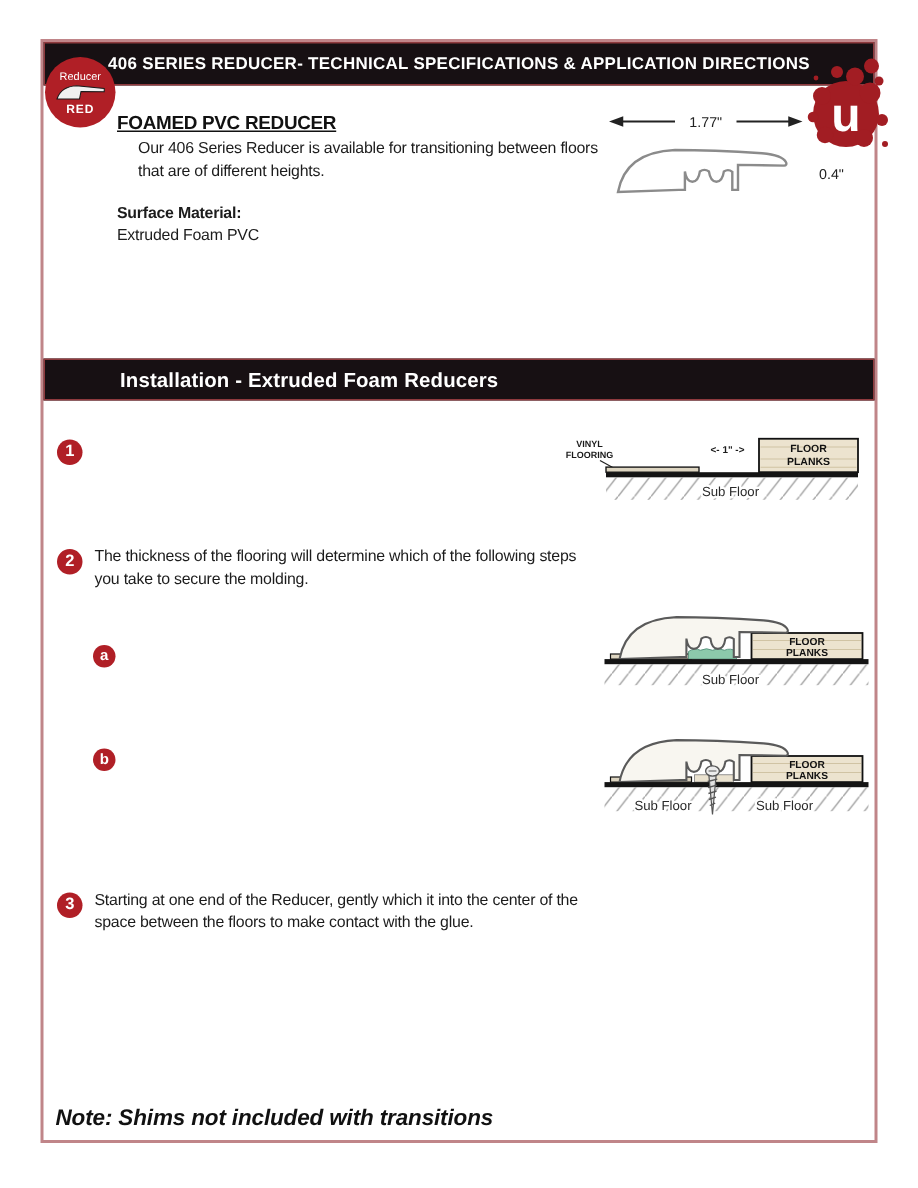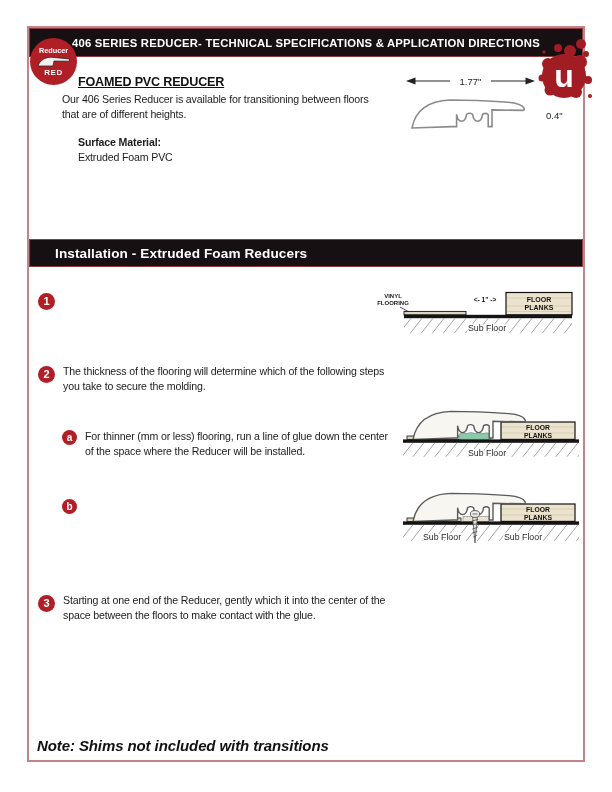--- a/index.html
+++ b/index.html
@@ -12,28 +12,28 @@
     position:absolute; left:27px; top:26px; width:558px; height:736px;
     border:2px solid #c08589; box-sizing:border-box;
   }
   .blackbar {
     position:absolute; background:#171013; color:#fff;
     display:flex; align-items:center; box-sizing:border-box;
     border:1px solid #8f3a3e;
   }
   .titlebar { left:29px; top:28px; width:554px; height:29px; justify-content:center; }
   .titlebar span { font-weight:bold; font-size:11.3px; letter-spacing:0.2px; }
-  .installbar { left:29px; top:239px; width:554px; height:28px; padding-left:25px; }
+  .installbar { left:29px; top:239px; width:554px; height:28px; padding-left:50px; }
   .installbar span { font-weight:bold; font-size:13.6px; letter-spacing:0.1px; }
   .badge {
     position:absolute; left:30px; top:38px; width:47px; height:47px; border-radius:50%;
     background:#b01f26; color:#fff; display:flex; flex-direction:column;
     align-items:center; justify-content:center; gap:1px;
   }
-  .badge .t1 { font-size:7.3px; font-weight:bold; }
+  .badge .t1 { font-size:7.3px; font-weight:normal; }
   .badge .t2 { font-size:8px; font-weight:bold; letter-spacing:0.6px;text-align:right; }
   .h1 { position:absolute; left:78px; top:75px; font-size:12.6px; font-weight:bold; letter-spacing:-0.2px;text-decoration:underline; }
   .body-text { position:absolute; font-size:10.6px; line-height:14.8px; letter-spacing:-0.15px; color:#1c1c1c; }
   .bold { font-weight:bold; }
   .step-num {
     position:absolute; width:17px; height:17px; border-radius:50%; background:#b01f26;
     color:#fff; font-weight:bold; font-size:11px; line-height:17.5px; text-align:center;
   }
   .step-num.small { width:15px; height:15px; font-size:10px; line-height:15.5px; }
   .note { position:absolute; left:37px; top:737px; font-size:15px; font-weight:bold; font-style:italic; letter-spacing:-0.1px; }
@@ -85,21 +85,21 @@
       <circle cx="6" cy="44" r="3.5"></circle>
       <circle cx="22" cy="14" r="4"></circle>
       <circle cx="50" cy="20" r="3"></circle>
       <circle cx="8" cy="18" r="1.6"></circle>
       <circle cx="54" cy="62" r="2"></circle>
     </g>
     <text x="28" y="53" text-anchor="middle" font-size="32" font-weight="bold" fill="#ffffff">u</text>
   </svg>
 
   <div class="h1">FOAMED PVC REDUCER</div>
-  <div class="body-text" style="left:62px;top:92px;width:312px">Our 406 Series Reducer is available for transitioning between floors that are of different heights.</div>
+  <div class="body-text" style="left:92px;top:92px;width:312px">Our 406 Series Reducer is available for transitioning between floors that are of different heights.</div>
   <div class="body-text bold" style="left:78px;top:135px">Surface Material:</div>
   <div class="body-text" style="left:78px;top:150px">Extruded Foam PVC</div>
 
   <svg class="abs" style="left:398px;top:70px" width="185" height="72" viewBox="0 0 185 72">
     <line x1="17" y1="11" x2="52" y2="11" stroke="#222" stroke-width="1.2"></line>
     <polygon points="8,11 17.5,7.5 17.5,14.5" fill="#222"></polygon>
     <line x1="93" y1="11" x2="128" y2="11" stroke="#222" stroke-width="1.2"></line>
     <polygon points="137,11 127.5,7.5 127.5,14.5" fill="#222"></polygon>
     <text x="72.5" y="14.5" text-anchor="middle" font-size="9.5" fill="#222">1.77"</text>
     <use href="#reducer-profile" transform="translate(10,26)" fill="#ffffff" stroke="#8b8b8b" stroke-width="1.6"></use>
@@ -126,21 +126,20 @@
     <rect x="36" y="22.4" width="62" height="3.4" fill="#ddd5c1" stroke="#111" stroke-width="0.9"></rect>
     <rect x="36" y="25.8" width="168" height="3.4" fill="#141414"></rect>
     <rect x="36" y="29.2" width="168" height="15" fill="url(#hatch)"></rect>
     <text x="119" y="41.5" text-anchor="middle" font-size="8.8" fill="#2a2a2a" class="halo">Sub Floor</text>
   </svg>
 
   <div class="step-num" style="left:38px;top:366px">2</div>
   <div class="body-text" style="left:63px;top:364px;width:334px">The thickness of the flooring will determine which of the following steps you take to secure the molding.</div>
 
   <div class="step-num small" style="left:62px;top:430px">a</div>
-  <div class="body-text" style="left:85px;top:429px;width:306px">For thinner (mm or less) flooring, run a line of glue down the center of the space where the Reducer will be installed.</div>
 
   <svg class="abs" style="left:397px;top:407px" width="190" height="58" viewBox="0 0 190 58">
     <rect x="104" y="15" width="74" height="17.4" fill="#ece3cf" stroke="#111" stroke-width="1.2"></rect>
     <line x1="105" y1="20" x2="177" y2="20" stroke="#cdbf9f" stroke-width="0.6"></line>
     <line x1="105" y1="26" x2="177" y2="26" stroke="#cdbf9f" stroke-width="0.6"></line>
     <text x="141" y="22.8" text-anchor="middle" font-size="6.8" font-weight="bold" fill="#111">FLOOR</text>
     <text x="141" y="30.5" text-anchor="middle" font-size="6.8" font-weight="bold" fill="#111">PLANKS</text>
     <rect x="10" y="29" width="54" height="3.4" fill="#ddd5c1" stroke="#111" stroke-width="0.8"></rect>
     <path d="M62 32.4 L62 27.3 Q66 24.7 70 26.5 Q74 24.5 78 26.5 Q82 24.5 86 26.5 Q90 24.7 94 27.3 L94 32.4 Z" fill="#8cc9ab" stroke="#55907a" stroke-width="0.6"></path>
     <use href="#reducer-profile" transform="translate(12,0.4)" fill="#f8f6f0" stroke="#5a5a5a" stroke-width="1.4"></use>

